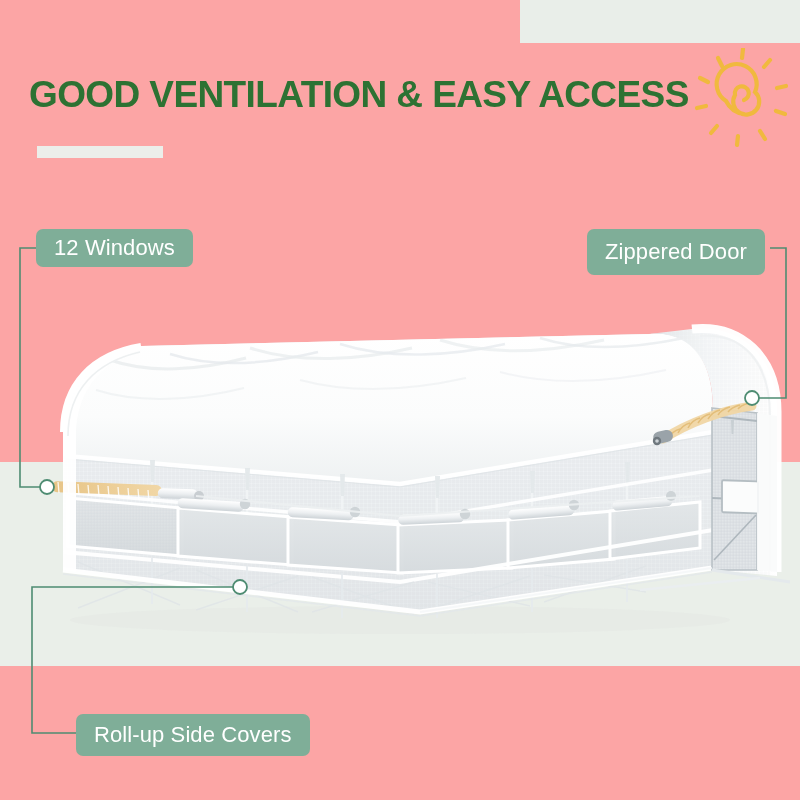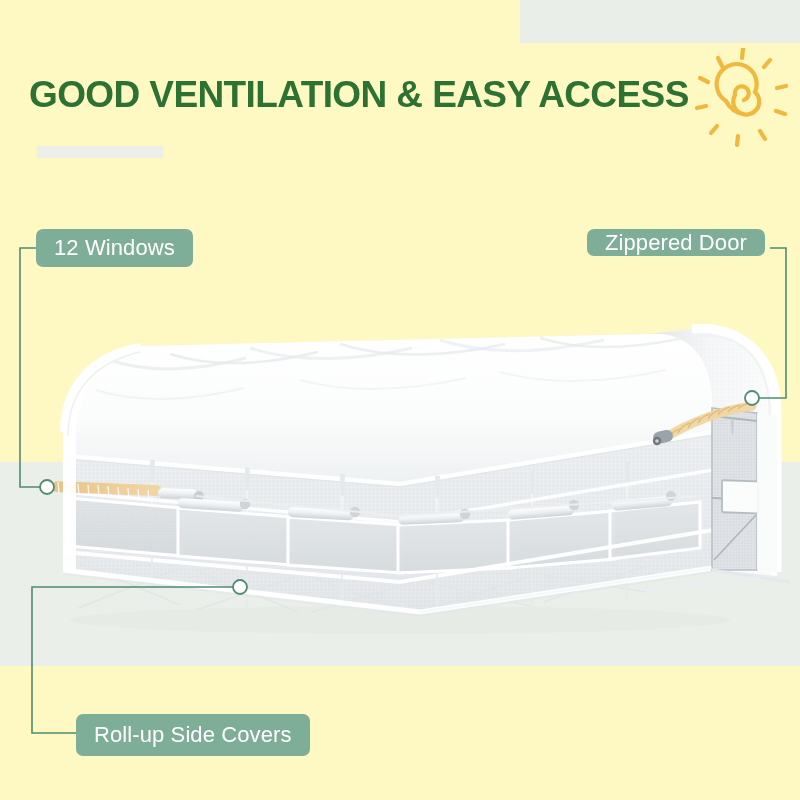--- a/index.html
+++ b/index.html
@@ -10,21 +10,21 @@
   }
   body {
     font-family: "Liberation Sans", sans-serif;
     -webkit-font-smoothing: antialiased;
   }
   #stage {
     position: relative;
     width: 800px;
     height: 800px;
     overflow: hidden;
-    background: #fef9c3;
+    background: #fca5a5;
   }
 
   
   .deco-block-topright {
     position: absolute;
     left: 520px;
     top: 0px;
     width: 280px;
     height: 43px;
     background: #e9eee9;
@@ -88,21 +88,21 @@
     line-height: 1;
     display: flex;
     align-items: center;
     justify-content: flex-start;
     white-space: nowrap;
     padding: 8px 18px;
     box-sizing: border-box;
     letter-spacing: 0.1px;
   }
   .badge-windows { left: 36px;  top: 229px; height: 38px; }
-  .badge-door    { left: 587px; top: 229px; height: 27px; }
+  .badge-door    { left: 587px; top: 229px; height: 46px; }
   .badge-rollup  { left: 76px;  top: 714px; height: 42px; }
 
   
   .greenhouse {
     position: absolute;
     left: 0px;
     top: 320px;
     width: 800px;
     height: 340px;
   }

